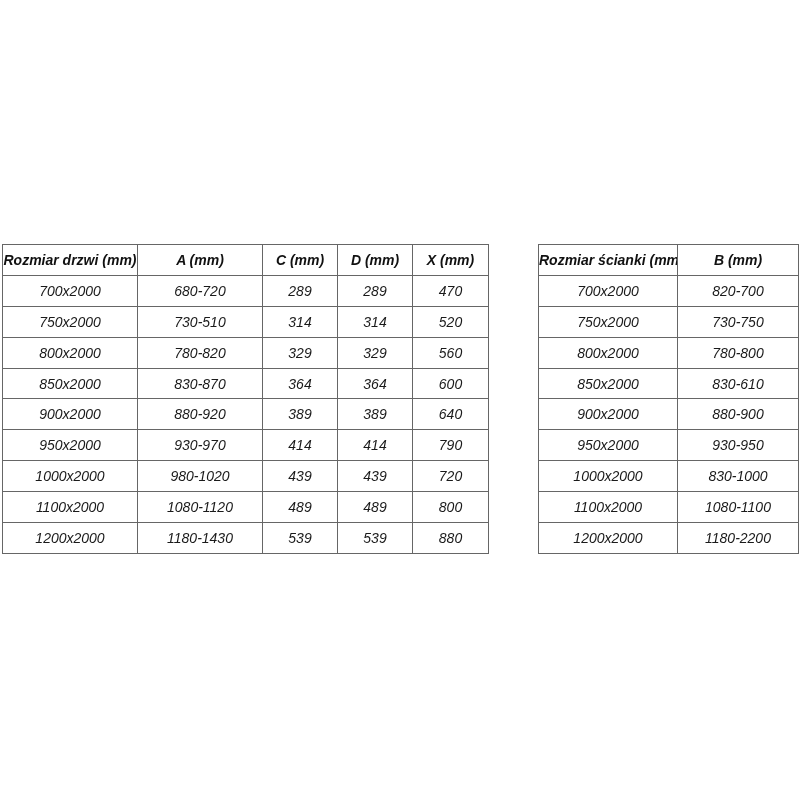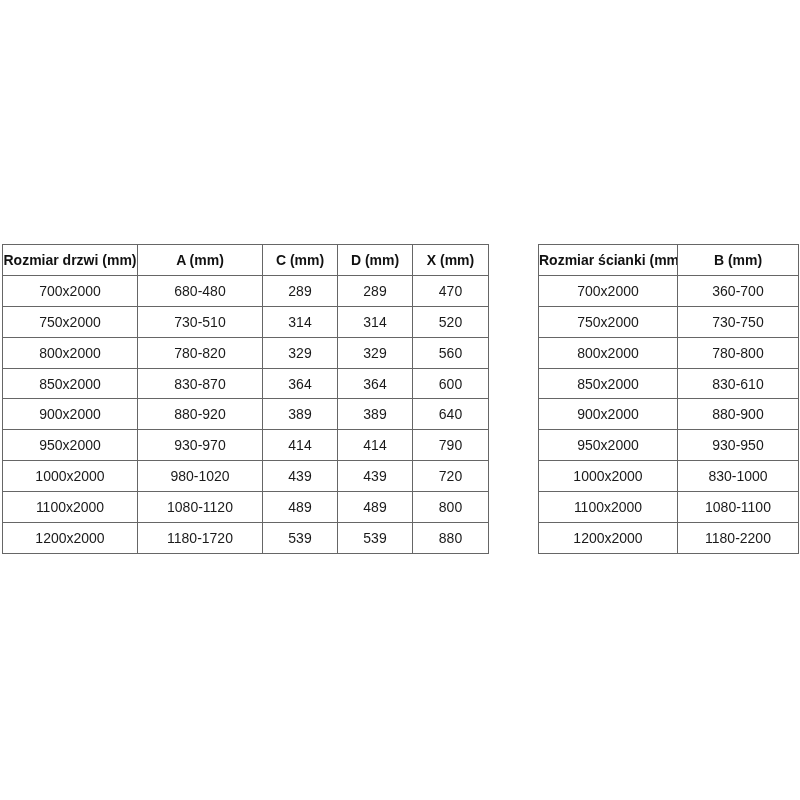--- a/index.html
+++ b/index.html
@@ -9,20 +9,21 @@
     height: 800px;
     background: #ffffff;
     font-family: "Liberation Sans", sans-serif;
   }
   .canvas {
     position: relative;
     width: 800px;
     height: 800px;
     background: #ffffff;
     overflow: hidden;
+    font-style: italic;
   }
   table.spec-table {
     position: absolute;
     border-collapse: collapse;
     table-layout: fixed;
     background: #ffffff;
   }
   table.spec-table th,
   table.spec-table td {
     border: 1px solid #666666;
@@ -68,21 +69,21 @@
           <th>Rozmiar drzwi (mm)</th>
           <th>A (mm)</th>
           <th>C (mm)</th>
           <th>D (mm)</th>
           <th>X (mm)</th>
         </tr>
     </thead>
     <tbody>
         <tr>
           <td>700x2000</td>
-          <td>680-480</td>
+          <td>680-720</td>
           <td>289</td>
           <td>289</td>
           <td>470</td>
         </tr>
         <tr>
           <td>750x2000</td>
           <td>730-510</td>
           <td>314</td>
           <td>314</td>
           <td>520</td>
@@ -124,21 +125,21 @@
         </tr>
         <tr>
           <td>1100x2000</td>
           <td>1080-1120</td>
           <td>489</td>
           <td>489</td>
           <td>800</td>
         </tr>
         <tr>
           <td>1200x2000</td>
-          <td>1180-1720</td>
+          <td>1180-1430</td>
           <td>539</td>
           <td>539</td>
           <td>880</td>
         </tr>
       </tbody>
   </table>
 
   <table id="wall-table" class="spec-table">
     <colgroup>
       <col style="width:139px">
@@ -146,21 +147,21 @@
     </colgroup>
     <thead>
       <tr>
           <th>Rozmiar ścianki (mm)</th>
           <th>B (mm)</th>
         </tr>
     </thead>
     <tbody>
         <tr>
           <td>700x2000</td>
-          <td>360-700</td>
+          <td>820-700</td>
         </tr>
         <tr>
           <td>750x2000</td>
           <td>730-750</td>
         </tr>
         <tr>
           <td>800x2000</td>
           <td>780-800</td>
         </tr>
         <tr>

